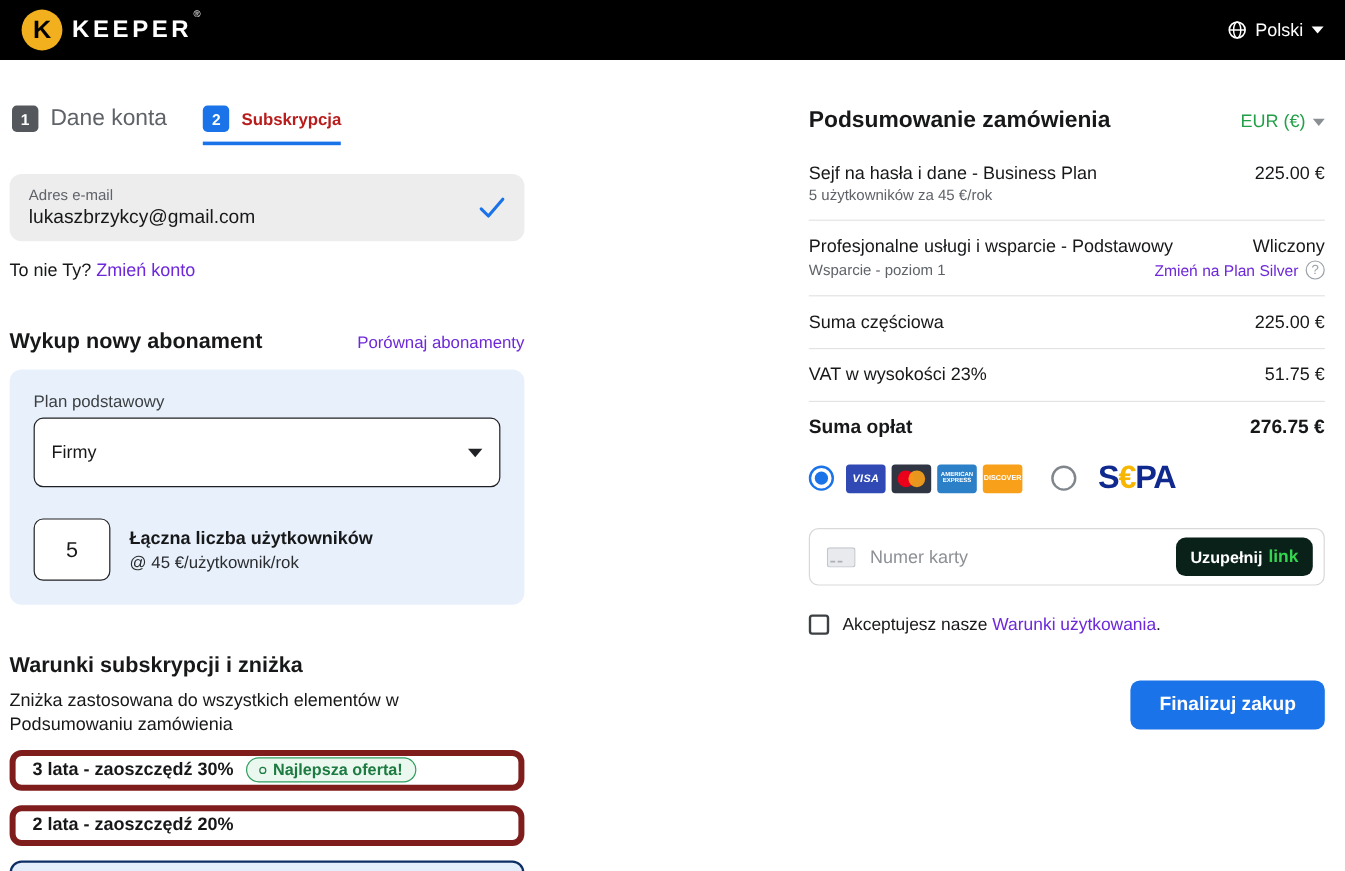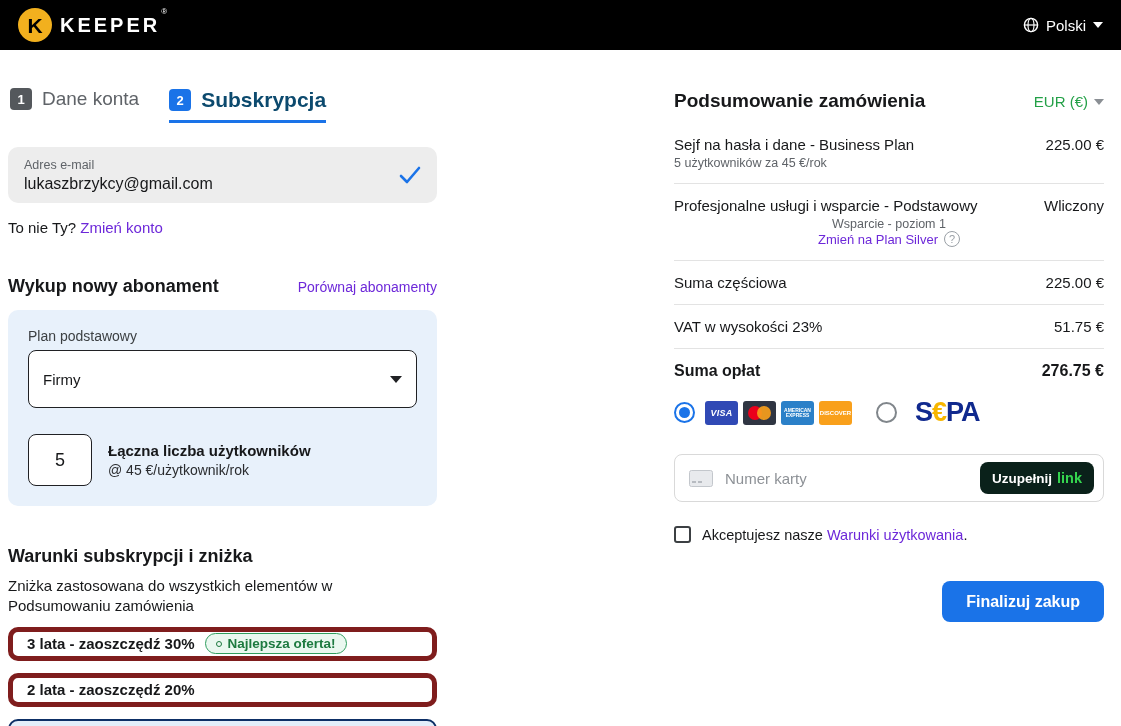--- a/index.html
+++ b/index.html
@@ -25,21 +25,21 @@
 
   
   .steps { display:flex; align-items:flex-start; gap:30px; padding-left:2px; }
   .step { display:flex; align-items:center; gap:10px; padding-bottom:8px; cursor:pointer; }
   .step-badge { width:22px; height:22px; border-radius:4px; color:#fff; font-size:13px; font-weight:700;
     display:flex; align-items:center; justify-content:center; }
   .step1 .step-badge { background:#54585c; }
   .step2 .step-badge { background:#1a73e8; }
   .step1 .step-label { color:#5f6368; font-size:19px; }
   .step2 { border-bottom:3px solid #1a73e8; }
-  .step2 .step-label { color:#0c4a6e; font-size:21px; font-weight:600; }
+  .step2 .step-label { color:#b91c1c; font-size:14px; font-weight:600; }
 
   
   .email-card { margin-top:24px; background:#ededed; border-radius:10px; height:56px;
     padding:9px 16px; display:flex; align-items:center; justify-content:space-between; }
   .email-lbl { font-size:12.5px; color:#5f6368; margin-bottom:3px; }
   .email-val { font-size:16px; color:#17181a; }
   .check-icon { flex:0 0 auto; }
 
   .notyou { margin-top:16px; font-size:15px; color:#17181a; }
   a.link { color:#6d28d9; text-decoration:none; cursor:pointer; }
@@ -78,21 +78,21 @@
   .sum-title { font-size:19px; font-weight:700; color:#17181a; }
   .currency { display:flex; align-items:center; gap:6px; font-size:15px; color:#23a047; cursor:pointer; }
   .caret-gray { width:0; height:0; border-left:5px solid transparent; border-right:5px solid transparent;
     border-top:6px solid #8a8f94; }
 
   .item { margin-top:24px; }
   .item-row { display:flex; justify-content:space-between; align-items:baseline; }
   .item-name { font-size:15px; color:#17181a; }
   .item-price { font-size:15px; color:#17181a; white-space:nowrap; }
   .item-sub { font-size:12.5px; color:#5f6368; margin-top:3px; }
-  .item-sub-row { display:flex; justify-content:space-between; align-items:center; margin-top:3px;flex-direction:column; }
+  .item-sub-row { display:flex; justify-content:space-between; align-items:center; margin-top:3px; }
   .change-wrap { display:flex; align-items:center; gap:6px; }
   .change-link { font-size:13px; }
   .q-icon { width:16px; height:16px; border:1.5px solid #9aa0a6; border-radius:50%; color:#9aa0a6;
     font-size:11px; display:flex; align-items:center; justify-content:center; cursor:pointer; }
   .divider { border:none; border-top:1px solid #e3e3e3; margin-top:13px; }
   .tot-row { display:flex; justify-content:space-between; padding:13px 0 0; font-size:15px; color:#17181a; }
   .tot-row.bold { font-weight:700; font-size:16px; }
 
   
   .pay-title { margin-top:32px; font-size:17px; font-weight:700; color:#17181a; }

